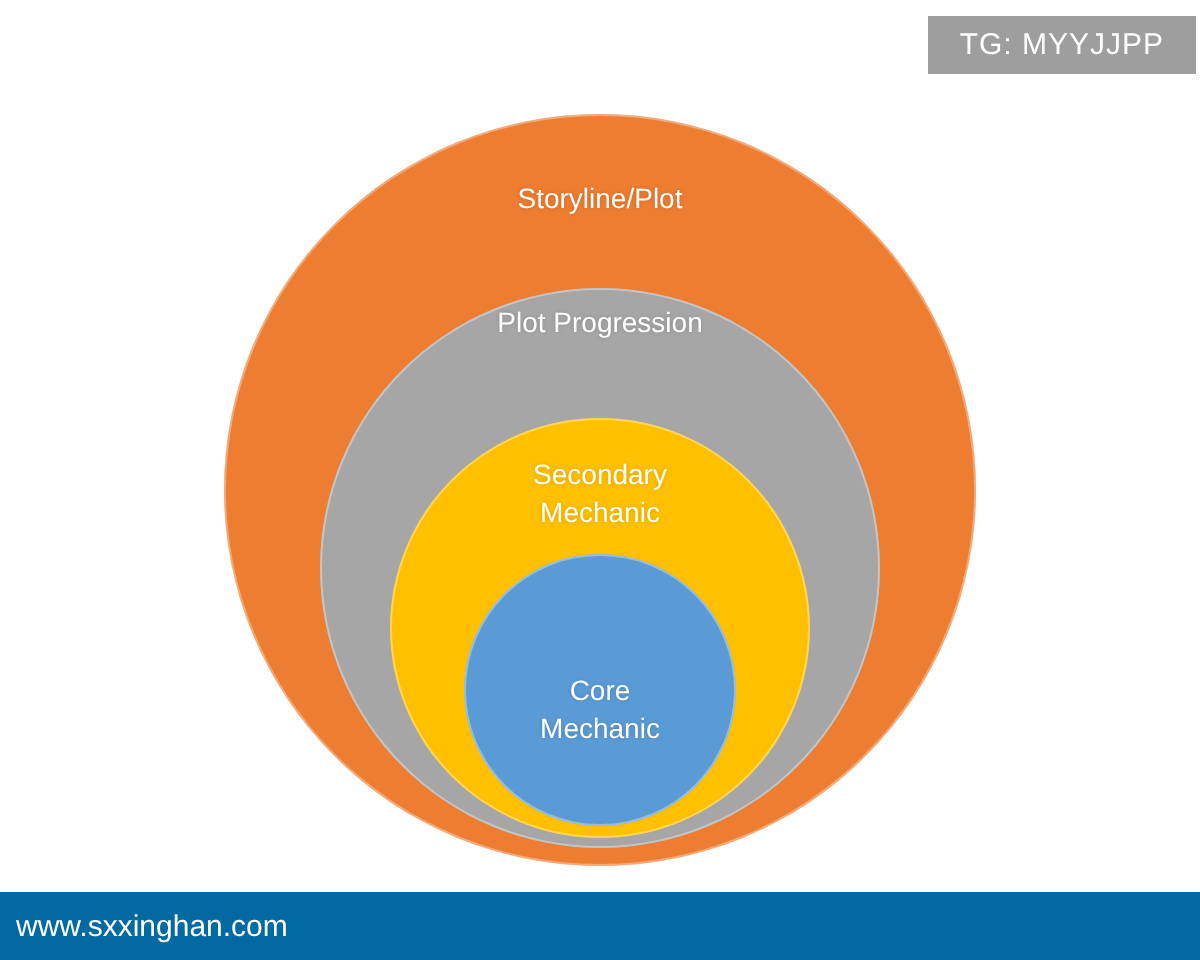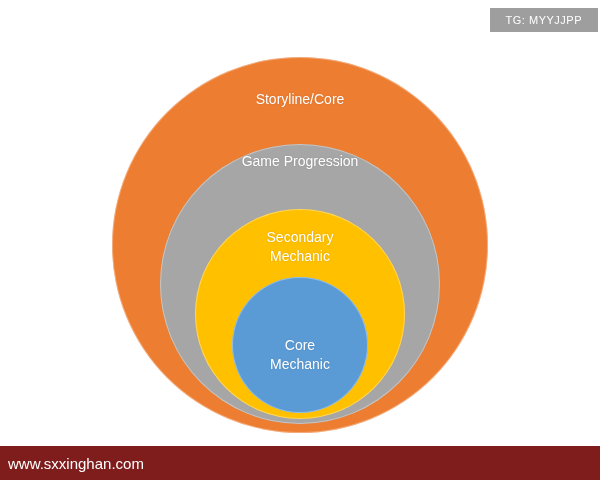--- a/index.html
+++ b/index.html
@@ -35,53 +35,53 @@
   .label-1 { left: 300px; top: 152px; width: 120px; }
   .label-2 { left: 300px; top: 228px; width: 110px; }
   .label-3 { left: 300px; top: 336px; width: 80px;  }
 
   .badge {
     position: absolute;
     top: 8px;
     right: 2px;
     background: #9e9e9e;
     color: #ffffff;
-    font-size: 11px;
+    font-size: 15px;
     letter-spacing: 0.5px;
     padding: 6px 16px;
   }
   .footer-bar {
     position: absolute;
     left: 0;
     bottom: 0;
     width: 100%;
     height: 34px;
-    background: #7f1d1d;
+    background: #0369a1;
     display: flex;
     align-items: center;
     box-sizing: border-box;
     padding-left: 8px;
   }
   .footer-bar .watermark-text {
     color: #ffffff;
     font-size: 15px;
   }
 </style>
 </head>
 <body>
 
 <div class="canvas">
 
   <div class="circle layer-0" style="background-color: rgb(237, 125, 49);"></div>
   <div class="circle layer-1" style="background-color: rgb(166, 166, 166);"></div>
   <div class="circle layer-2" style="background-color: rgb(255, 192, 0);"></div>
   <div class="circle layer-3" style="background-color: rgb(91, 155, 213);"></div>
 
-  <div class="circle-label label-0">Storyline/Core</div>
-  <div class="circle-label label-1">Game Progression</div>
+  <div class="circle-label label-0">Storyline/Plot</div>
+  <div class="circle-label label-1">Plot Progression</div>
   <div class="circle-label label-3">Core Mechanic</div>
   <div class="circle-label label-2">Secondary Mechanic</div>
 
   <div class="badge">TG: MYYJJPP</div>
 
   <div class="footer-bar">
     <span class="watermark-text">www.sxxinghan.com</span>
   </div>
 
 </div>

